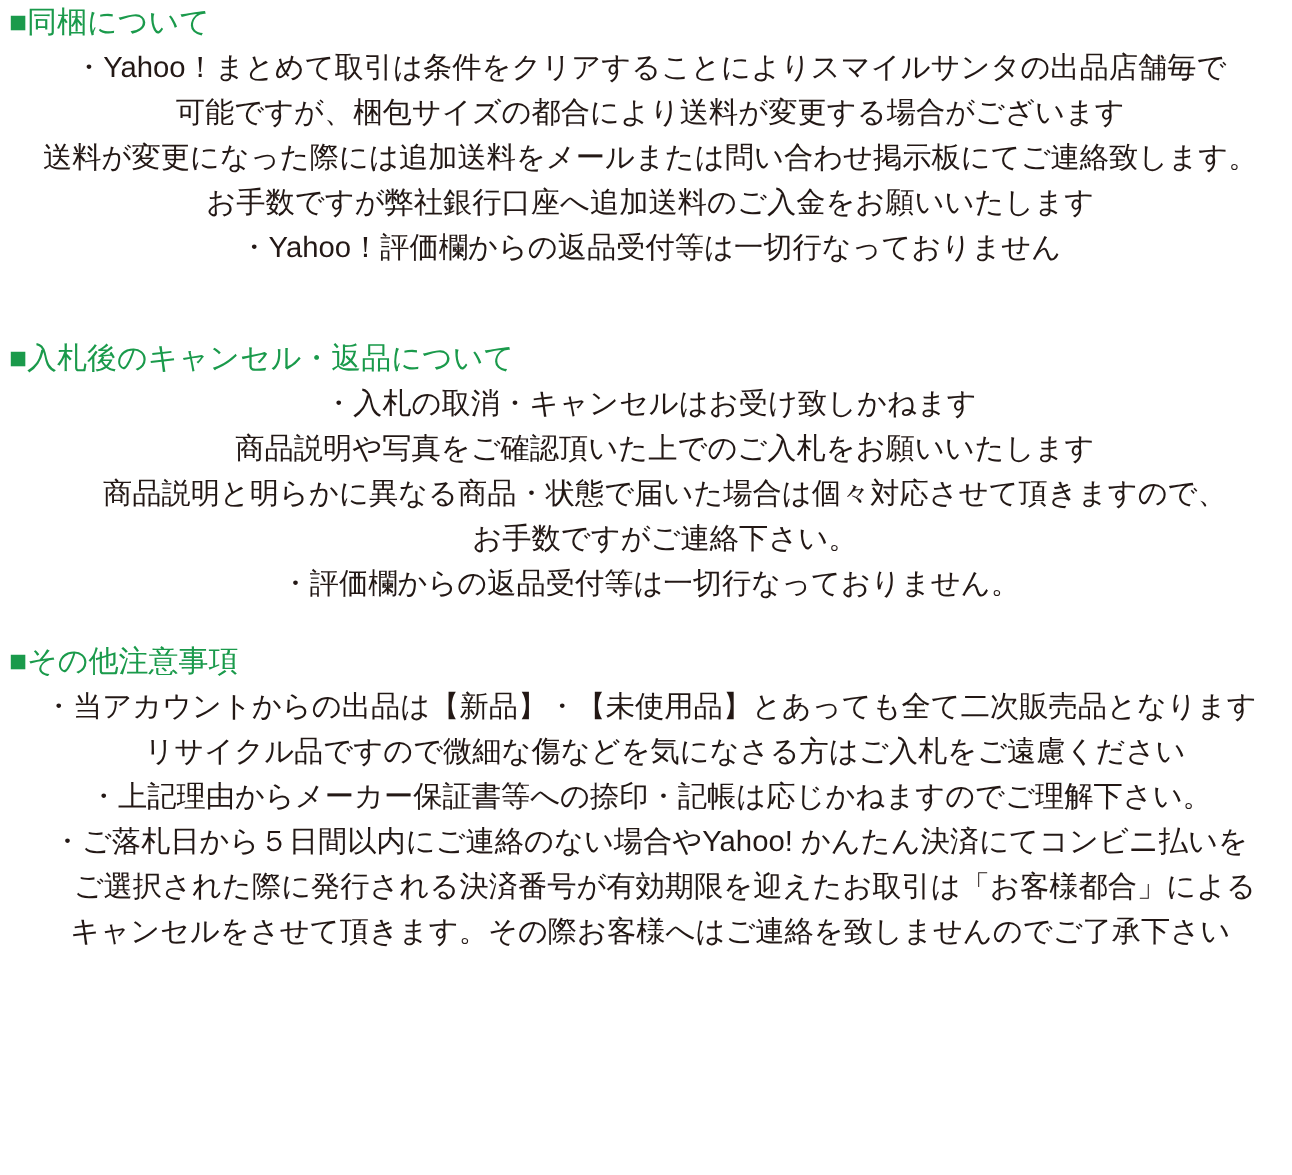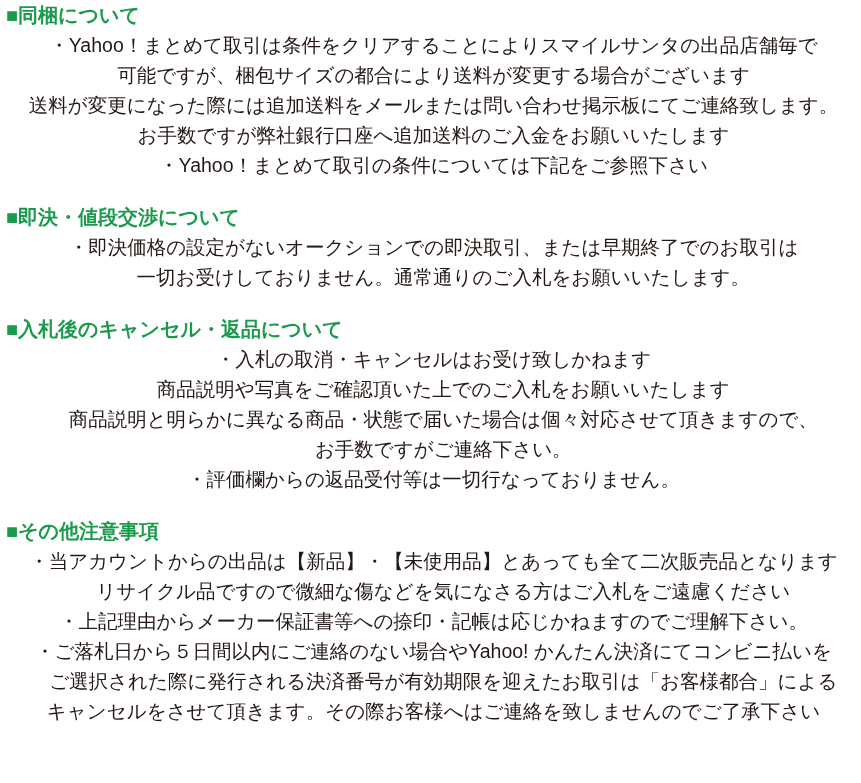--- a/index.html
+++ b/index.html
@@ -21,21 +21,21 @@
     padding: 0;
     box-sizing: border-box;
   }
   .section {
     margin: 0 0 0 0;
   }
   .section-heading {
     color: #1a9a4b;
     font-size: 20px;
     line-height: 30px;
-    font-weight: bold;
+    font-weight: normal;
     margin: 0;
     padding: 0 0 0 6px;
     white-space: pre;
   }
   .line {
     font-size: 19.5px;
     line-height: 30px;
     margin: 0;
     padding: 0 0 0 6px;
     white-space: pre;
@@ -48,30 +48,25 @@
 <body>
 
 <div class="page">
 
   <div class="section">
     <div class="section-heading">■同梱について</div>
     <div class="line">・Yahoo！まとめて取引は条件をクリアすることによりスマイルサンタの出品店舗毎で</div>
     <div class="line">可能ですが、梱包サイズの都合により送料が変更する場合がございます</div>
     <div class="line">送料が変更になった際には追加送料をメールまたは問い合わせ掲示板にてご連絡致します。</div>
     <div class="line">お手数ですが弊社銀行口座へ追加送料のご入金をお願いいたします</div>
-    <div class="line">・Yahoo！まとめて取引の条件については下記をご参照下さい</div>
+    <div class="line">・Yahoo！評価欄からの返品受付等は一切行なっておりません</div>
   </div>
 
   <div class="spacer-md"></div>
 
-  <div class="section">
-    <div class="section-heading">■即決・値段交渉について</div>
-    <div class="line">・即決価格の設定がないオークションでの即決取引、または早期終了でのお取引は</div>
-    <div class="line">　一切お受けしておりません。通常通りのご入札をお願いいたします。</div>
-  </div>
 
   <div class="spacer-md"></div>
 
   <div class="section">
     <div class="section-heading">■入札後のキャンセル・返品について</div>
     <div class="line">・入札の取消・キャンセルはお受け致しかねます</div>
     <div class="line">　商品説明や写真をご確認頂いた上でのご入札をお願いいたします</div>
     <div class="line">　商品説明と明らかに異なる商品・状態で届いた場合は個々対応させて頂きますので、</div>
     <div class="line">　お手数ですがご連絡下さい。</div>
     <div class="line">・評価欄からの返品受付等は一切行なっておりません。</div>

